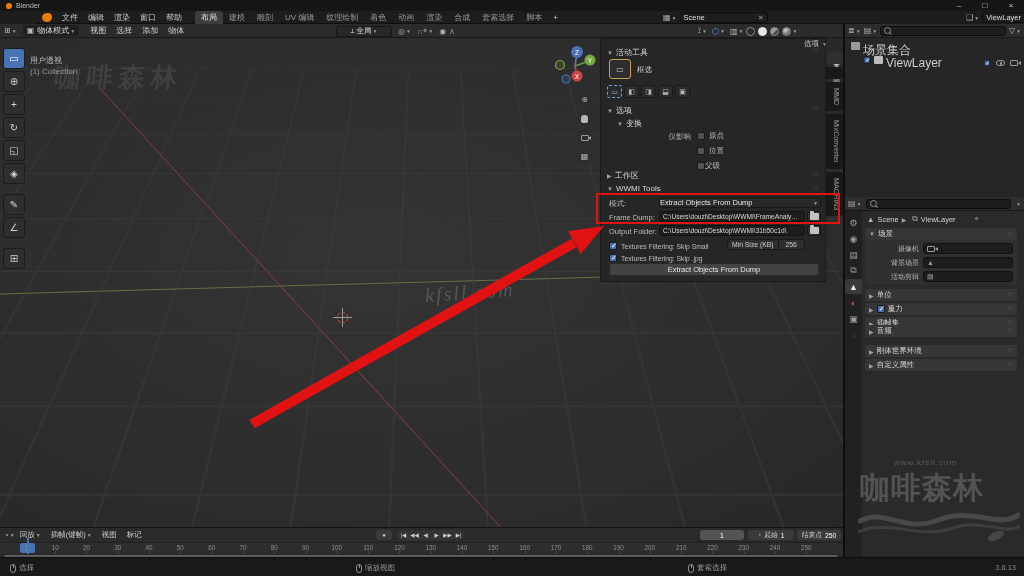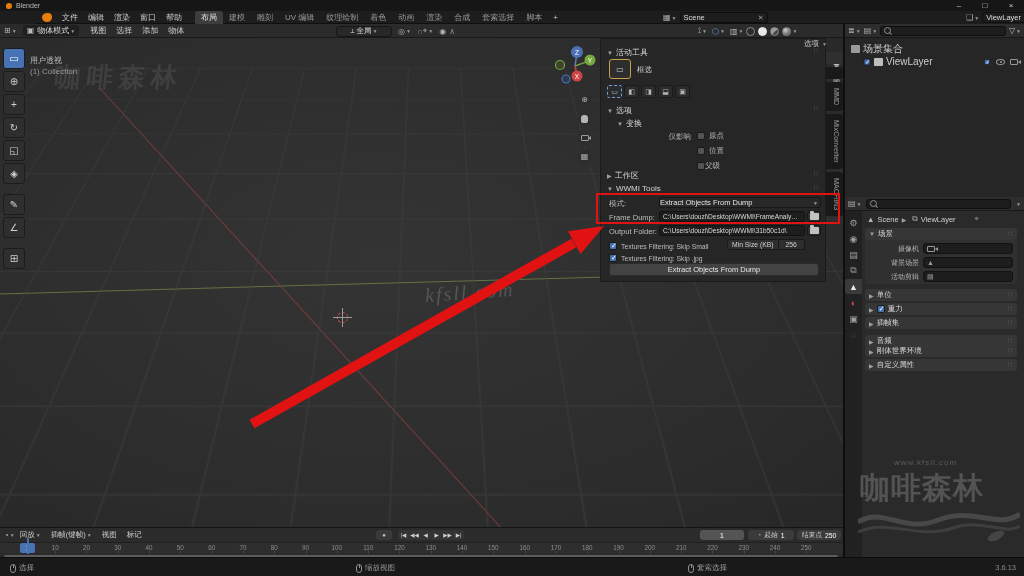--- a/index.html
+++ b/index.html
@@ -91,21 +91,21 @@
 
   
   #anno-box { left:596px; top:193px; width:244px; height:31px; border:2.5px solid #e11212; z-index:30; pointer-events:none; }
   #anno-arrow { left:0; top:0; width:1024px; height:576px; z-index:29; pointer-events:none; }
 
   
   #rdivider { left:843px; top:24px; width:2px; height:533px; background:#0e0e0e; }
   #outliner { left:845px; top:24px; width:179px; height:173px; background:#262626; }
   #outliner-header { position:absolute; left:0; top:0; width:179px; height:14px; background:#2d2d2d; border-bottom:1px solid #181818; display:flex; align-items:center; font-size:7px; padding:0 3px; }
   #ol-search { flex:1; margin:0 3px; }
-  .ol-row { position:absolute; display:flex; align-items:center; font-size:10px; color:#cdcdcd; }
+  .ol-row { position:absolute; display:flex; font-size:12px; color:#cdcdcd; }
   .ol-ico { width:9px; height:8px; background:#9a9a9a; border-radius:1px; margin-right:3px; }
   .eye { width:9px; height:6px; border:1px solid #999; border-radius:50%; position:relative; display:inline-block; }
   .eye::after { content:""; position:absolute; left:2.5px; top:1px; width:2.5px; height:2.5px; background:#999; border-radius:50%; }
   .cami { width:8px; height:6px; border:1px solid #999; border-radius:1px; position:relative; display:inline-block; }
   .cami::after { content:""; position:absolute; right:-3.5px; top:0px; border-right:3px solid #999; border-top:2px solid transparent; border-bottom:2px solid transparent; }
 
   #props { left:845px; top:197px; width:179px; height:360px; background:#2a2a2a; }
   #props-header { position:absolute; left:0; top:0; width:179px; height:14px; background:#2d2d2d; border-bottom:1px solid #181818; display:flex; align-items:center; padding:0 3px; font-size:7px; }
   #ptab-col { position:absolute; left:0; top:14px; width:17px; height:346px; background:#212121; }
   .ptab { position:absolute; left:0; width:17px; height:15px; display:flex; align-items:center; justify-content:center; font-size:9px; color:#9f9f9f; }
@@ -461,21 +461,21 @@
           <span class="chev">▶</span>
           <span class="cb on" style="margin-right: 3px;"></span>
           <span>重力</span>
           <span class="grip" style="position: static; margin-left: auto;">∷</span>
         </div>
         <div class="panel-head" style="top: 120px;">
           <span class="chev">▶</span>
           <span>插帧集</span>
           <span class="grip" style="position: static; margin-left: auto;">∷</span>
         </div>
-        <div class="panel-head" style="top: 138px; justify-content: center;">
+        <div class="panel-head" style="top: 128px; justify-content: center;">
           <span class="chev">▶</span>
           <span>音频</span>
           <span class="grip" style="position: static; margin-left: auto;">∷</span>
         </div>
         <div class="panel-head" style="top: 148px;">
           <span class="chev">▶</span>
           <span>刚体世界环境</span>
           <span class="grip" style="position: static; margin-left: auto;">∷</span>
         </div>
         <div class="panel-head" style="top: 162px;">

